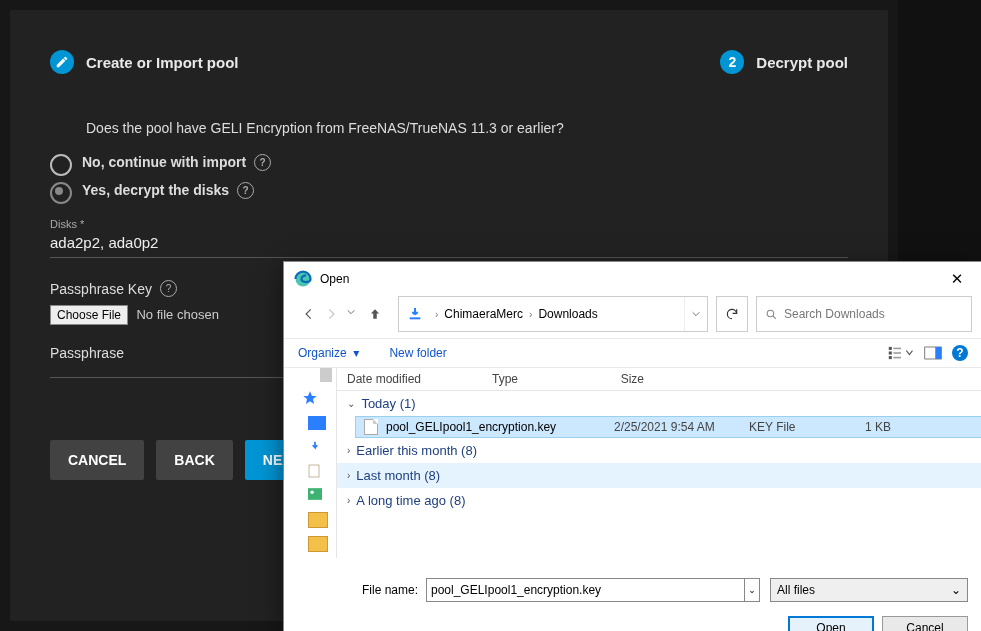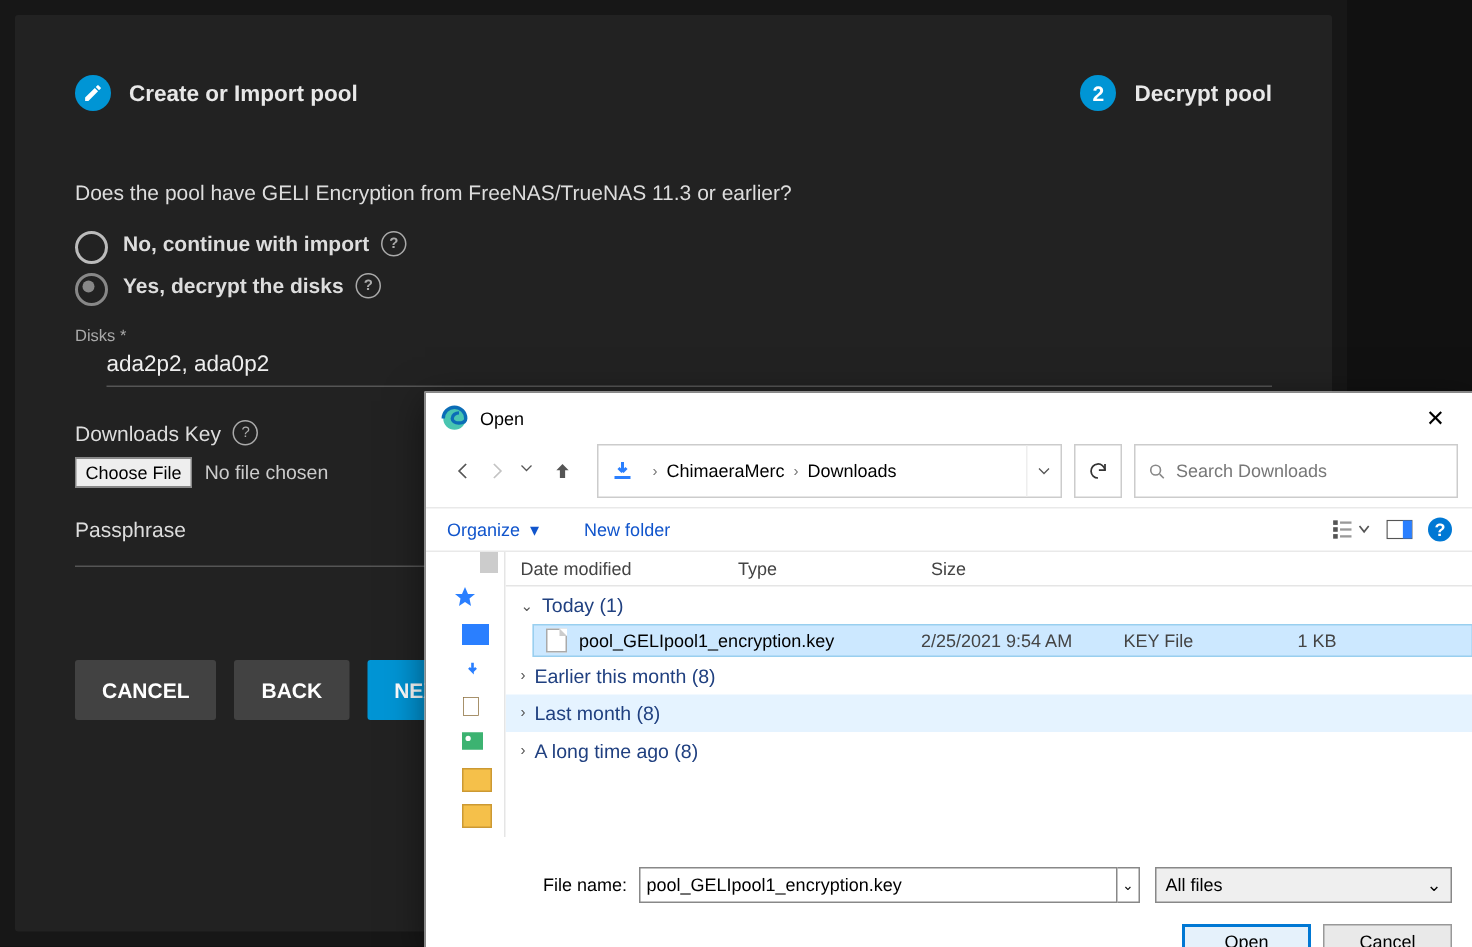--- a/index.html
+++ b/index.html
@@ -4,28 +4,28 @@
 <style>
   html,body{margin:0;padding:0;width:981px;height:631px;background:#111;font-family:"Segoe UI",Arial,sans-serif;overflow:hidden;}
   .wizard{position:absolute;left:0;top:0;width:898px;height:631px;background:#171717;}
   .inner{position:absolute;left:10px;top:10px;right:10px;bottom:10px;background:#222;border-radius:2px;}
   .steps{position:absolute;left:40px;top:40px;right:40px;display:flex;align-items:center;}
   .step{display:flex;align-items:center;color:#e8e8e8;font-size:15px;font-weight:600;}
   .step .circ{width:24px;height:24px;border-radius:50%;background:#0095d5;color:#fff;display:flex;align-items:center;justify-content:center;margin-right:12px;font-size:14px;font-weight:600;}
   .step .circ.pen{background:#0095d5;}
   .step-spacer{flex:1;}
   .content{position:absolute;left:40px;top:110px;right:40px;color:#ddd;}
-  .q{font-size:14px;margin-bottom:18px;}
+  .q{font-size:14px;margin-bottom:18px;margin-left:36px;}
   .radio-row{display:flex;align-items:flex-start;margin:6px 0;font-size:14px;font-weight:600;}
   .radio{width:18px;height:18px;border:2px solid #bbb;border-radius:50%;margin-right:10px;display:inline-block;position:relative;}
   .radio.sel{border-color:#888;}
   .radio.sel::after{content:"";position:absolute;left:3px;top:3px;width:8px;height:8px;border-radius:50%;background:#888;}
   .help-ic{width:15px;height:15px;border:1.5px solid #aaa;border-radius:50%;display:inline-flex;align-items:center;justify-content:center;font-size:10px;margin-left:8px;color:#aaa;}
   .field-label{font-size:11px;color:#aaa;margin-top:14px;}
-  .field-value{font-size:15px;color:#eee;border-bottom:1px solid #555;padding:4px 0 6px;margin-left:21px;}
+  .field-value{font-size:15px;color:#eee;border-bottom:1px solid #555;padding:4px 0 6px;}
   .enc-label{font-size:14px;color:#ddd;margin-top:22px;display:flex;align-items:center;}
   .file-row{margin-top:8px;}
   .file-btn{background:#eee;border:1px solid #888;font-size:12px;padding:2px 6px;color:#000;}
   .no-file{color:#ccc;font-size:13px;margin-left:4px;}
   .pass-label{font-size:14px;margin-top:20px;}
   .pass-line{border-bottom:1px solid #555;margin-top:16px;}
   .buttons{position:absolute;left:40px;top:430px;display:flex;gap:12px;}
   .btn{border:none;color:#fff;font-size:14px;font-weight:700;padding:12px 18px;border-radius:2px;background:#424242;}
   .btn.primary{background:#0095d5;}
   
@@ -113,21 +113,21 @@
       <div class="radio-row">
         <span class="radio sel"></span>
         <span>Yes, decrypt the disks</span>
         <span class="help-ic">?</span>
       </div>
 
       <div class="field-label">Disks *</div>
       <div class="field-value">ada2p2, ada0p2</div>
 
       <div class="enc-label">
-        <span>Downloads Key</span>
+        <span>Passphrase Key</span>
         <span class="help-ic">?</span>
       </div>
       <div class="file-row">
         <button class="file-btn">Choose File</button>
         <span class="no-file">No file chosen</span>
       </div>
 
       <div class="pass-label">Passphrase</div>
       <div class="pass-line"></div>
     </div>

